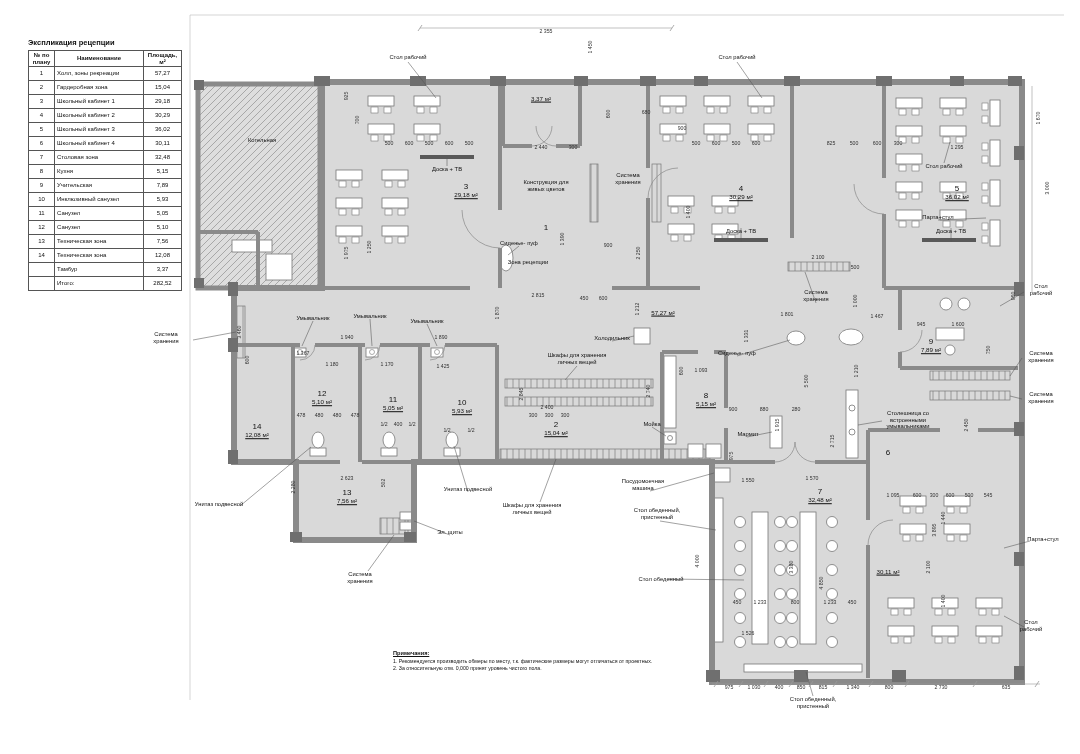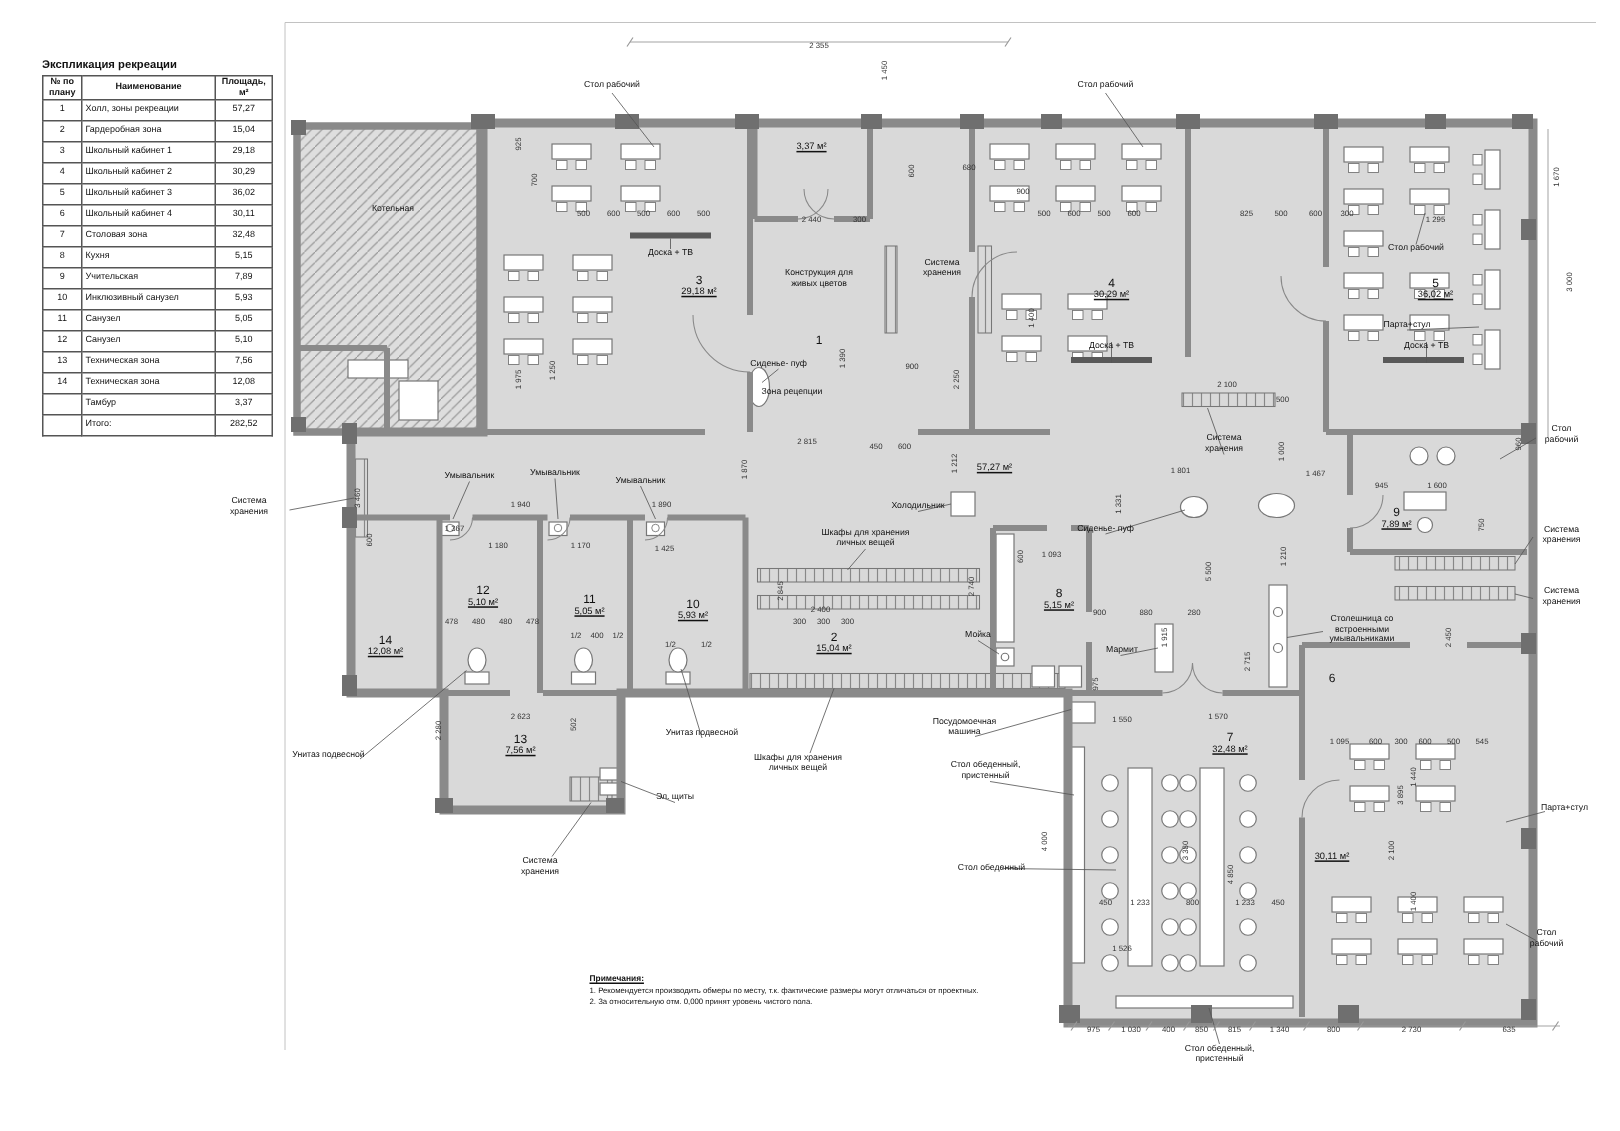--- a/index.html
+++ b/index.html
@@ -488,21 +488,21 @@
       <div class="room" style="left: 322px; top: 398px;"><div class="num">12</div><div class="ar">5,10 м²</div></div>
       <div class="room" style="left: 347px; top: 497px;"><div class="num">13</div><div class="ar">7,56 м²</div></div>
       <div class="room" style="left: 257px; top: 431px;"><div class="num">14</div><div class="ar">12,08 м²</div></div>
       <div class="room" style="left: 820px; top: 496px;"><div class="num">7</div><div class="ar">32,48 м²</div></div>
       <div class="room" style="left: 888px; top: 453px;"><div class="num">6</div></div>
       <div class="room" style="left: 888px; top: 572px;"><div class="ar">30,11 м²</div></div>
       <div class="room" style="left: 541px; top: 99px;"><div class="ar">3,37 м²</div></div>
     </div>
 
   <div class="rt">
-    <div class="rt-title">Экспликация рекреации</div>
+    <div class="rt-title">Экспликация рецепции</div>
     <table>
       <thead>
         <tr>
           <th>№ по плану</th>
           <th>Наименование</th>
           <th>Площадь, м²</th>
         </tr>
       </thead>
       <tbody>
           <tr>

